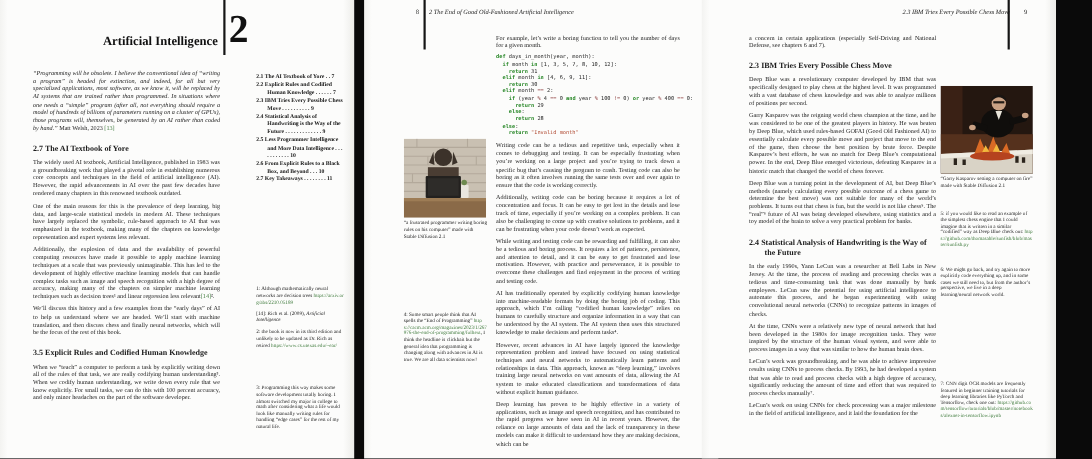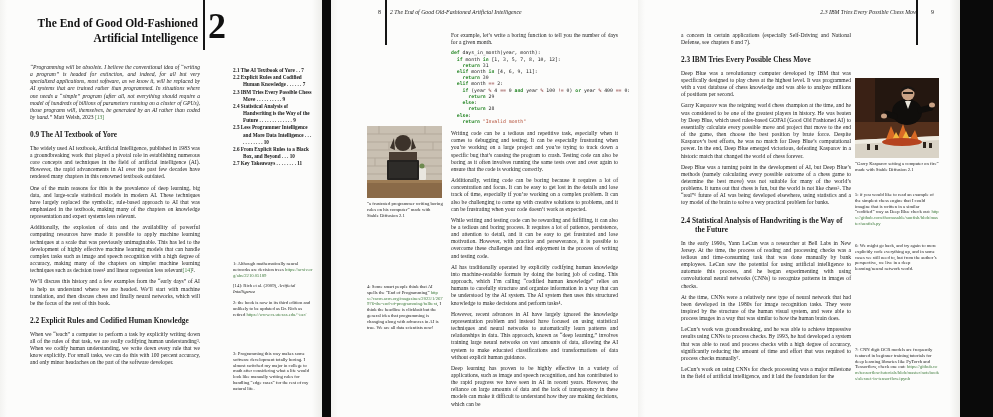--- a/index.html
+++ b/index.html
@@ -68,35 +68,35 @@
   #p9-note-7{left:217px;top:347px;width:84px;}
 </style>
 </head>
 <body>
 
 <div id="viewer">
 
   <div class="page" id="page7">
     <div class="chapter-rule"></div>
     <div class="chapter-title">
-      <span>The End of Good Old-Fashioned</span><br>
+      <br>
       <span>Artificial Intelligence</span>
     </div>
     <div class="chapter-num">2</div>
 
     <div class="main-col">
       <p class="epigraph"><span>“Programming will be obsolete. I believe the conventional idea of “writing a program” is headed for extinction, and indeed, for all but very specialized applications, most software, as we know it, will be replaced by AI systems that are trained rather than programmed. In situations where one needs a “simple” program (after all, not everything should require a model of hundreds of billions of parameters running on a cluster of GPUs), those programs will, themselves, be generated by an AI rather than coded by hand.” </span><span style="font-style:normal">Matt Welsh, 2023 </span><span class="cite" style="font-style:normal">[13]</span></p>
 
-      <div class="heading">0.9 The AI Textbook of Yore</div>
+      <div class="heading">2.7 The AI Textbook of Yore</div>
       <p>The widely used AI textbook, Artificial Intelligence, published in 1983 was a groundbreaking work that played a pivotal role in establishing numerous core concepts and techniques in the field of artificial intelligence (AI). However, the rapid advancements in AI over the past few decades have rendered many chapters in this renowned textbook outdated.</p>
       <p>One of the main reasons for this is the prevalence of deep learning, big data, and large-scale statistical models in modern AI. These techniques have largely replaced the symbolic, rule-based approach to AI that was emphasized in the textbook, making many of the chapters on knowledge representation and expert systems less relevant.</p>
       <p><span>Additionally, the explosion of data and the availability of powerful computing resources have made it possible to apply machine learning techniques at a scale that was previously unimaginable. This has led to the development of highly effective machine learning models that can handle complex tasks such as image and speech recognition with a high degree of accuracy, making many of the chapters on simpler machine learning techniques such as decision trees¹ and linear regression less relevant</span><span class="cite">[14]</span><span>².</span></p>
       <p>We’ll discuss this history and a few examples from the “early days” of AI to help us understand where we are headed. We’ll start with machine translation, and then discuss chess and finally neural networks, which will be the focus of the rest of this book.</p>
 
-      <div class="heading">2.2 Explicit Rules and Codified Human Knowledge</div>
+      <div class="heading">3.5 Explicit Rules and Codified Human Knowledge</div>
       <p>When we “teach” a computer to perform a task by explicitly writing down all of the rules of that task, we are really codifying human understanding³. When we codify human understanding, we write down every rule that we know explicitly. For small tasks, we can do this with 100 percent accuracy, and only minor headaches on the part of the software developer.</p>
     </div>
 
     <div class="toc">
       <div class="toc-entry">2.1 The AI Textbook of Yore . . 7</div>
       <div class="toc-entry">2.2 Explicit Rules and Codified Human Knowledge . . . . . . 7</div>
       <div class="toc-entry">2.3 IBM Tries Every Possible Chess Move . . . . . . . . . . 9</div>
       <div class="toc-entry">2.4 Statistical Analysis of Handwriting is the Way of the Future . . . . . . . . . . . . . 9</div>
       <div class="toc-entry">2.5 Less Programmer Intelligence and More Data Intelligence . . . . . . . . . . . 10</div>
       <div class="toc-entry">2.6 From Explicit Rules to a Black Box, and Beyond . . . 10</div>

